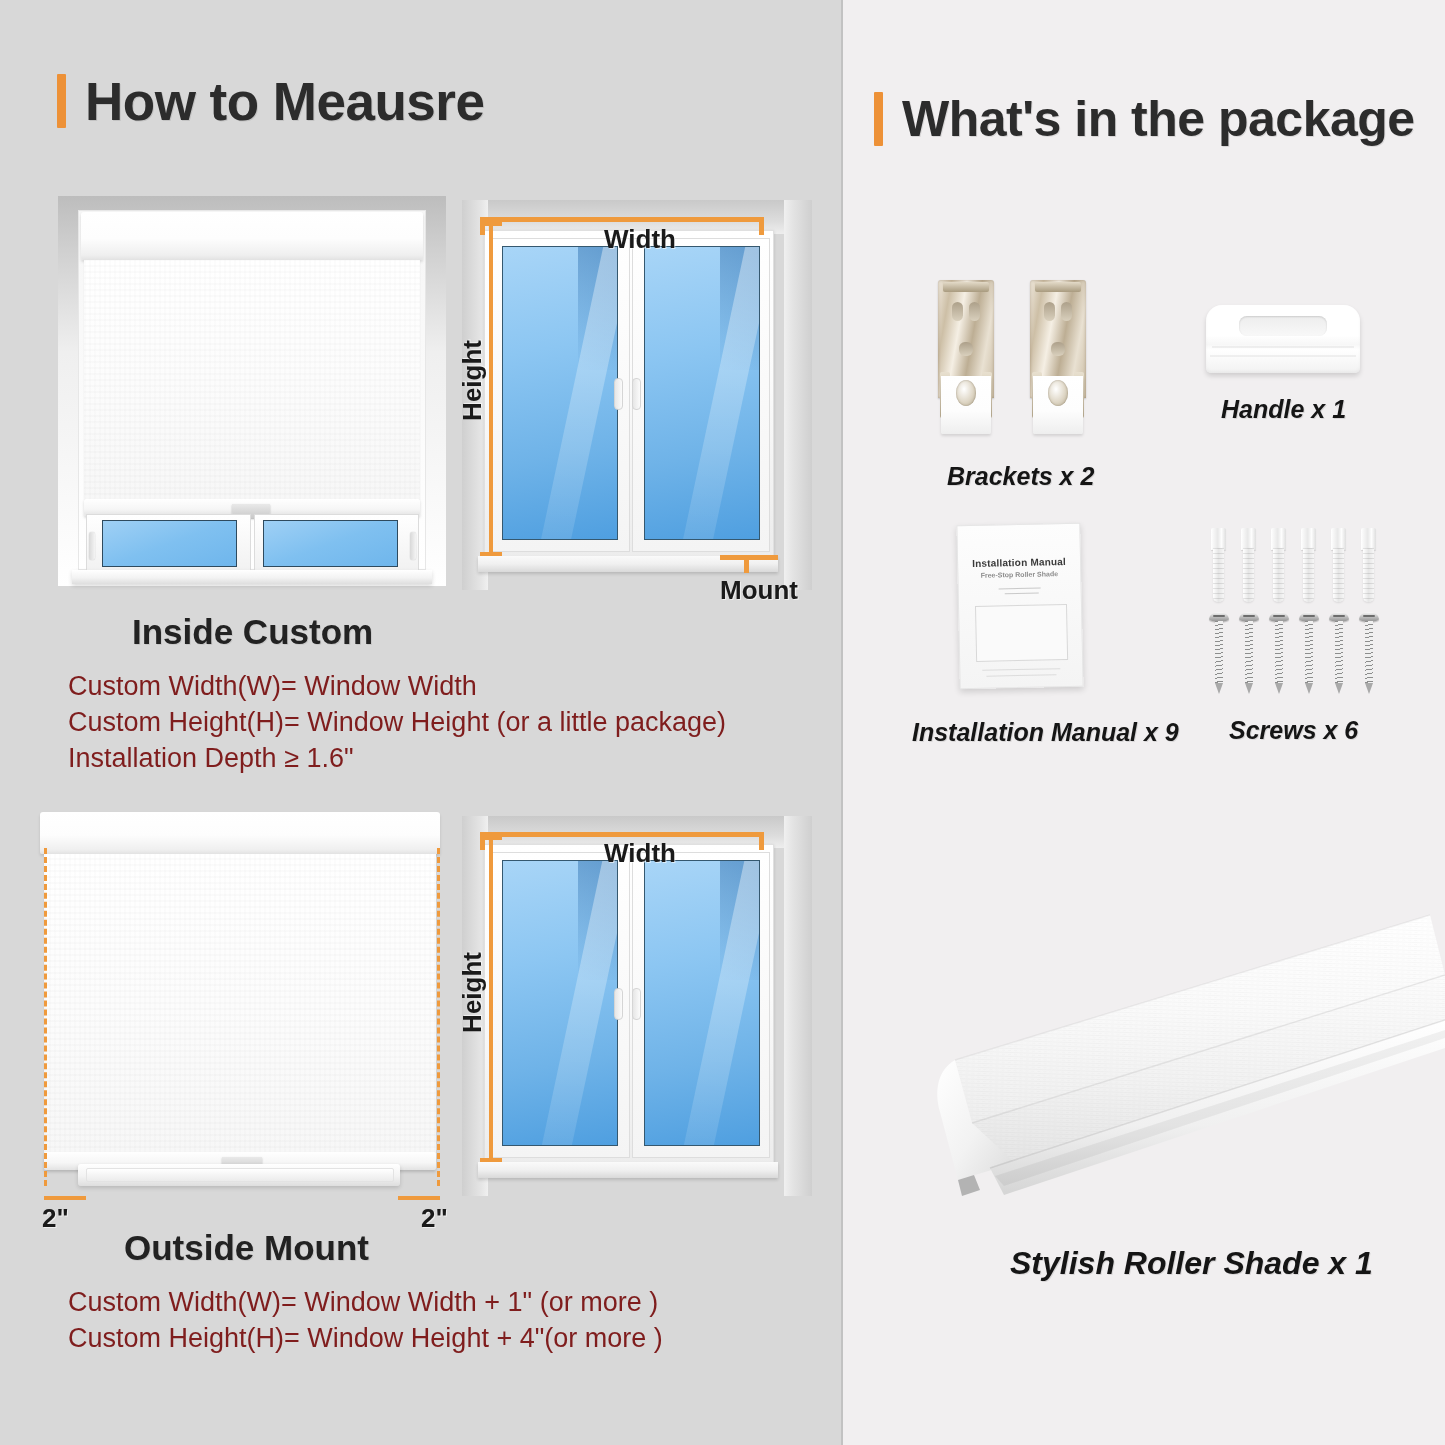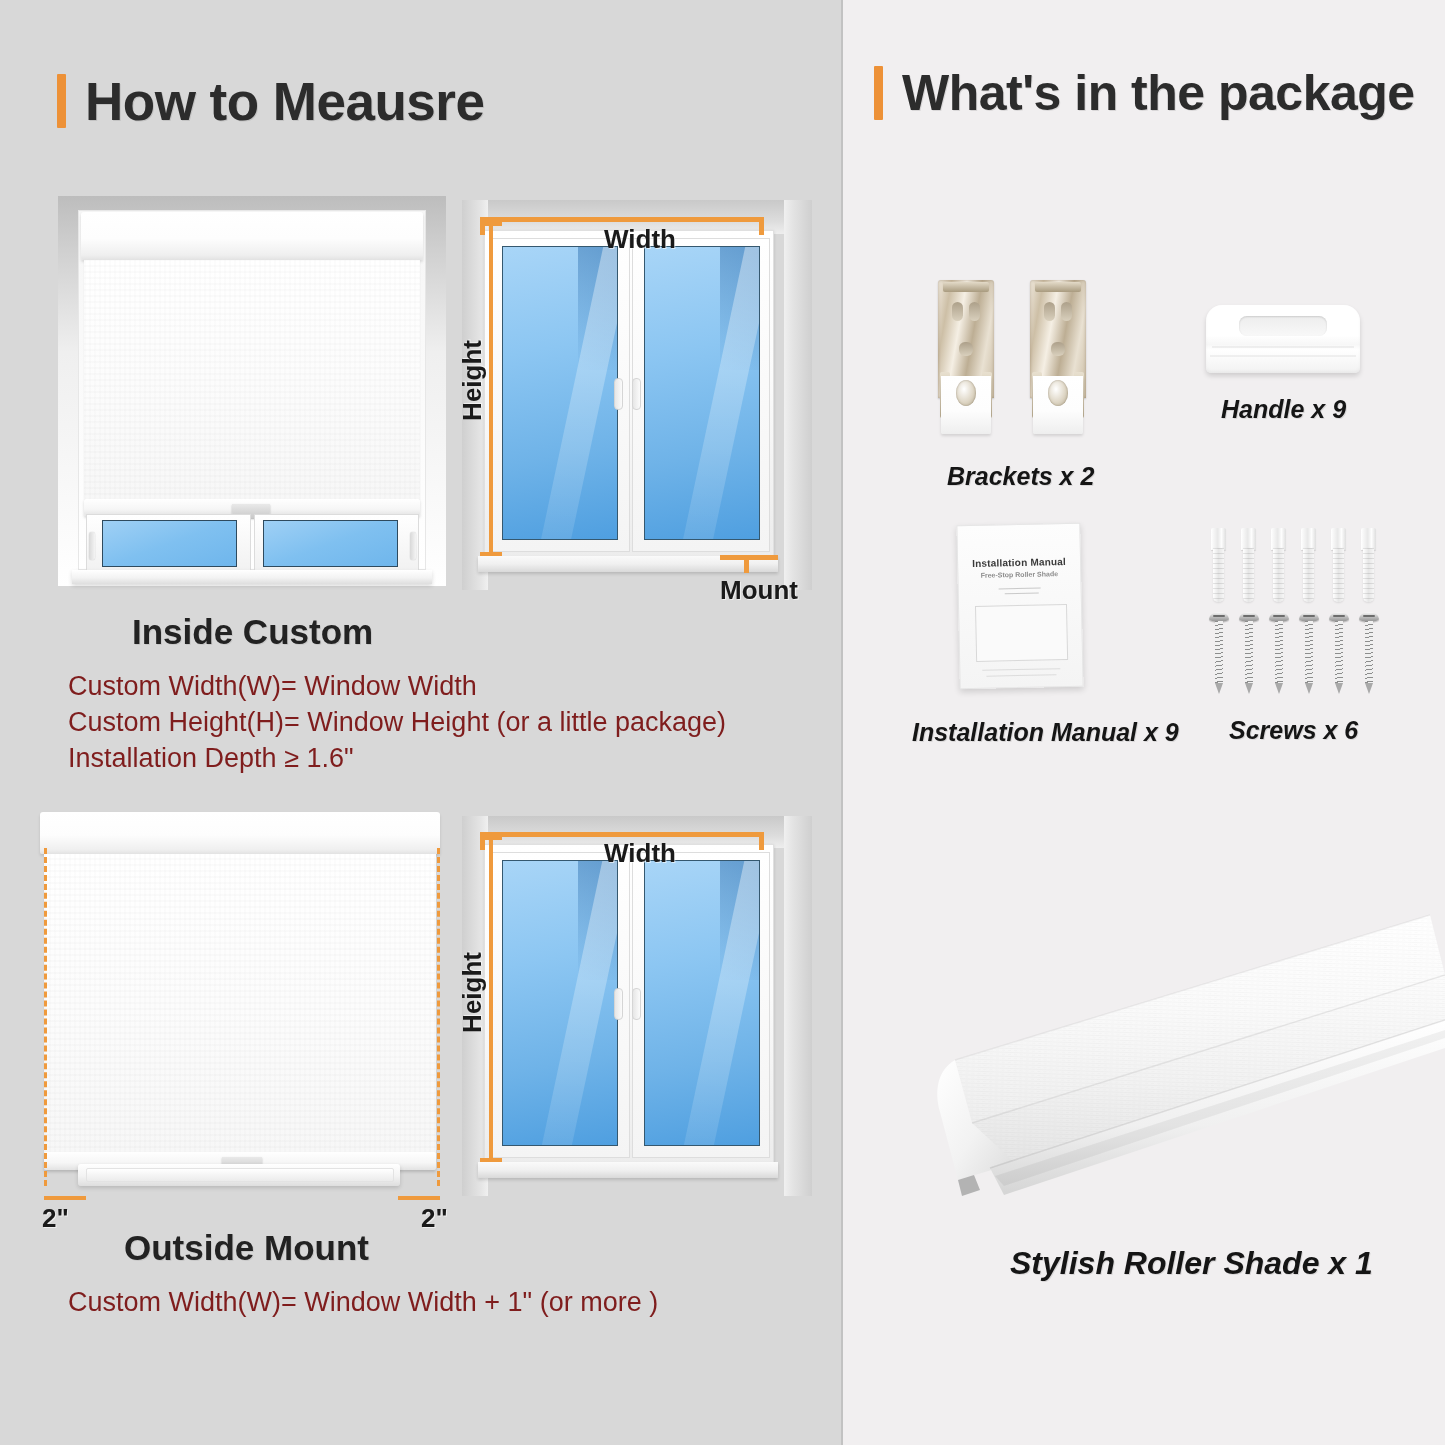--- a/index.html
+++ b/index.html
@@ -30,21 +30,21 @@
   .heading .bar{
     width:9px;height:54px;background:#ed9137;border-radius:1px;
     margin-right:19px;flex:none;
   }
   .heading .htxt{
     font-size:53px;font-weight:bold;color:#2c2c2c;
     letter-spacing:-0.5px;white-space:nowrap;line-height:1;
     text-shadow:1px 1px 0 rgba(0,0,0,.10);
   }
   #heading-left{left:57px;top:74px;}
-  #heading-right{left:874px;top:66px;}
+  #heading-right{left:874px;top:92px;}
   #heading-right .htxt{font-size:50px;}
 
   
   .mount-title{
     position:absolute;font-size:35px;font-weight:bold;color:#222;
     white-space:nowrap;text-shadow:1px 1px 0 rgba(0,0,0,.08);
   }
   .mount-lines{position:absolute;color:#7f1d1d;font-size:27px;line-height:36px;}
   .mount-lines div{white-space:nowrap;}
 
@@ -383,20 +383,21 @@
 
     <div class="dimline" style="left:27px;top:20px;width:4px;height:326px;"></div>
     <div class="dimline" style="left:18px;top:20px;width:22px;height:4px;"></div>
     <div class="dimline" style="left:18px;top:342px;width:22px;height:4px;"></div>
     <div class="dimlabel vertical" style="left:-5px;top:136px;">Height</div>
   </div>
 
   <div class="mount-title" style="left:124px;top:1228px;">Outside Mount</div>
   <div class="mount-lines" style="left:68px;top:1284px;">
     <div>Custom Width(W)= Window Width + 1" (or more )</div>
+    <div>Custom Height(H)= Window Height + 4"(or more )</div>
   </div>
 
   <div class="panel-right"></div>
 
   <div class="heading" id="heading-right">
     <div class="bar"></div>
     <div class="htxt">What's in the package</div>
   </div>
 
   <div class="bracket" style="left:938px;top:280px;">
@@ -421,21 +422,21 @@
     <div class="plastic"></div>
     <div class="holeA"></div>
   </div>
   <div class="pkg-label" style="left:947px;top:462px;">Brackets x 2</div>
 
   <div class="handle-obj" style="left:1206px;top:305px;width:154px;height:68px;">
     <div class="handle-slot" style="left:33px;top:11px;width:88px;height:20px;"></div>
     <div class="handle-ridge" style="left:6px;top:41px;right:6px;"></div>
     <div class="handle-ridge" style="left:4px;top:50px;right:4px;"></div>
   </div>
-  <div class="pkg-label" style="left:1221px;top:395px;">Handle x 9</div>
+  <div class="pkg-label" style="left:1221px;top:395px;">Handle x 1</div>
 
   <div class="manual" style="left:958px;top:524px;width:122px;height:162px;">
     <div class="manual-title" style="top:32px;">Installation Manual</div>
     <div class="manual-sub" style="top:46px;">Free-Stop Roller Shade</div>
     <div class="manual-scribble" style="left:40px;top:63px;width:42px;"></div>
     <div class="manual-scribble" style="left:46px;top:68px;width:34px;"></div>
     <div class="manual-box" style="left:16px;top:80px;width:90px;height:54px;"></div>
     <div class="manual-footline" style="left:22px;top:144px;width:78px;"></div>
     <div class="manual-footline" style="left:26px;top:150px;width:70px;"></div>
   </div>

